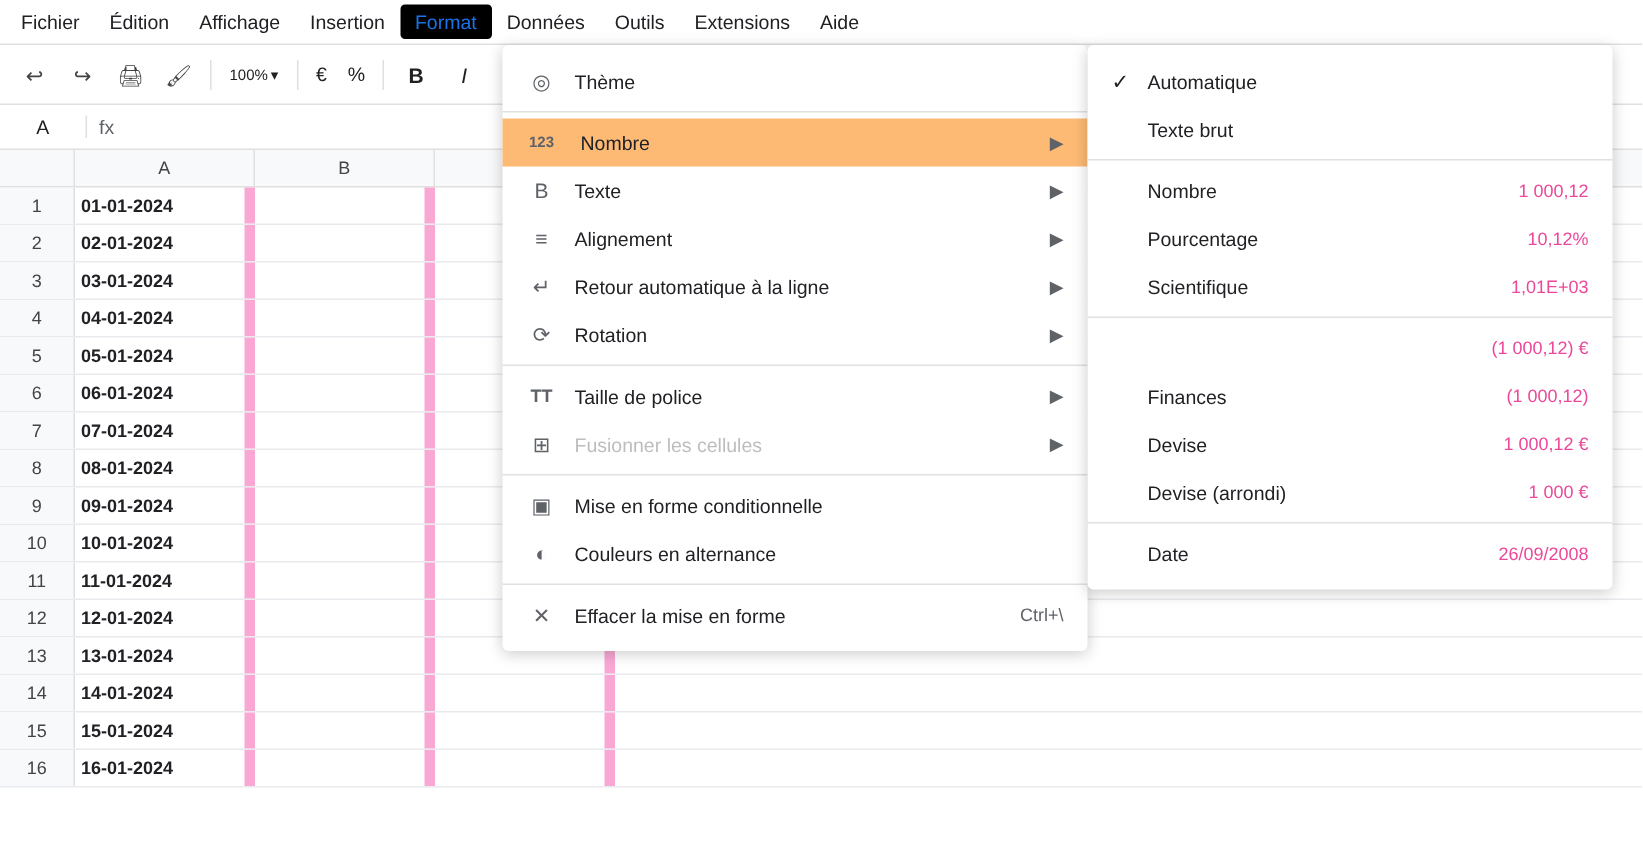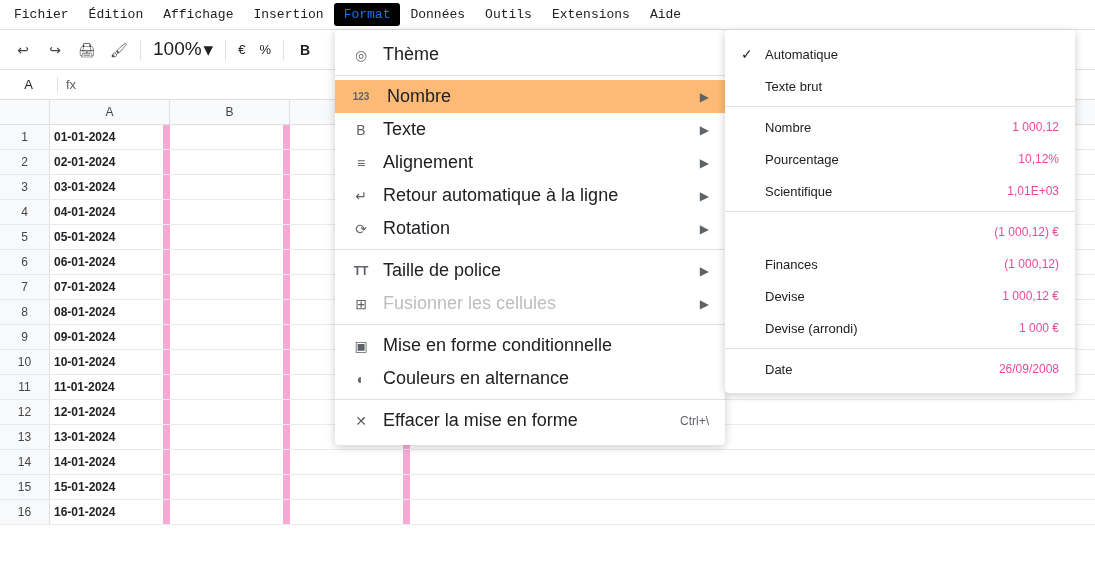--- a/index.html
+++ b/index.html
@@ -22,21 +22,20 @@
       background: #fff;
       padding: 0 4px;
     }
     .menu-item {
       padding: 4px 10px;
       cursor: pointer;
       border-radius: 3px;
       font-size: 13px;
       color: #202124;
       white-space: nowrap;
-      font-family: Liberation Mono, monospace;
     }
     .menu-item.active {
       background: #000000;
       color: #1a73e8;
     }
 
     
     .toolbar {
       display: flex;
       align-items: center;
@@ -60,25 +59,25 @@
       background: transparent;
     }
     .toolbar-divider {
       width: 1px;
       height: 20px;
       background: #e0e0e0;
       margin: 0 4px;
     }
     .zoom-selector {
       display: flex;
-      align-items: flex-start;
+      align-items: flex-end;
       padding: 2px 6px;
       border-radius: 3px;
       cursor: pointer;
-      font-size: 19px;
+      font-size: 10px;
       color: #202124;
       gap: 2px;
     }
     .currency-btn {
       padding: 2px 6px;
       border-radius: 3px;
       cursor: pointer;
       font-size: 13px;
       color: #202124;
     }
@@ -237,21 +236,21 @@
       width: 20px;
       display: flex;
       align-items: center;
       justify-content: center;
       font-size: 14px;
       color: #5f6368;
       flex-shrink: 0;
     }
     .dropdown-item .item-label {
       flex: 1;
-      font-size: 18px;
+      font-size: 13px;
     }
     .dropdown-item .item-shortcut {
       font-size: 12px;
       color: #5f6368;
       margin-left: auto;
     }
     .dropdown-item .item-arrow {
       font-size: 12px;
       color: #5f6368;
     }

